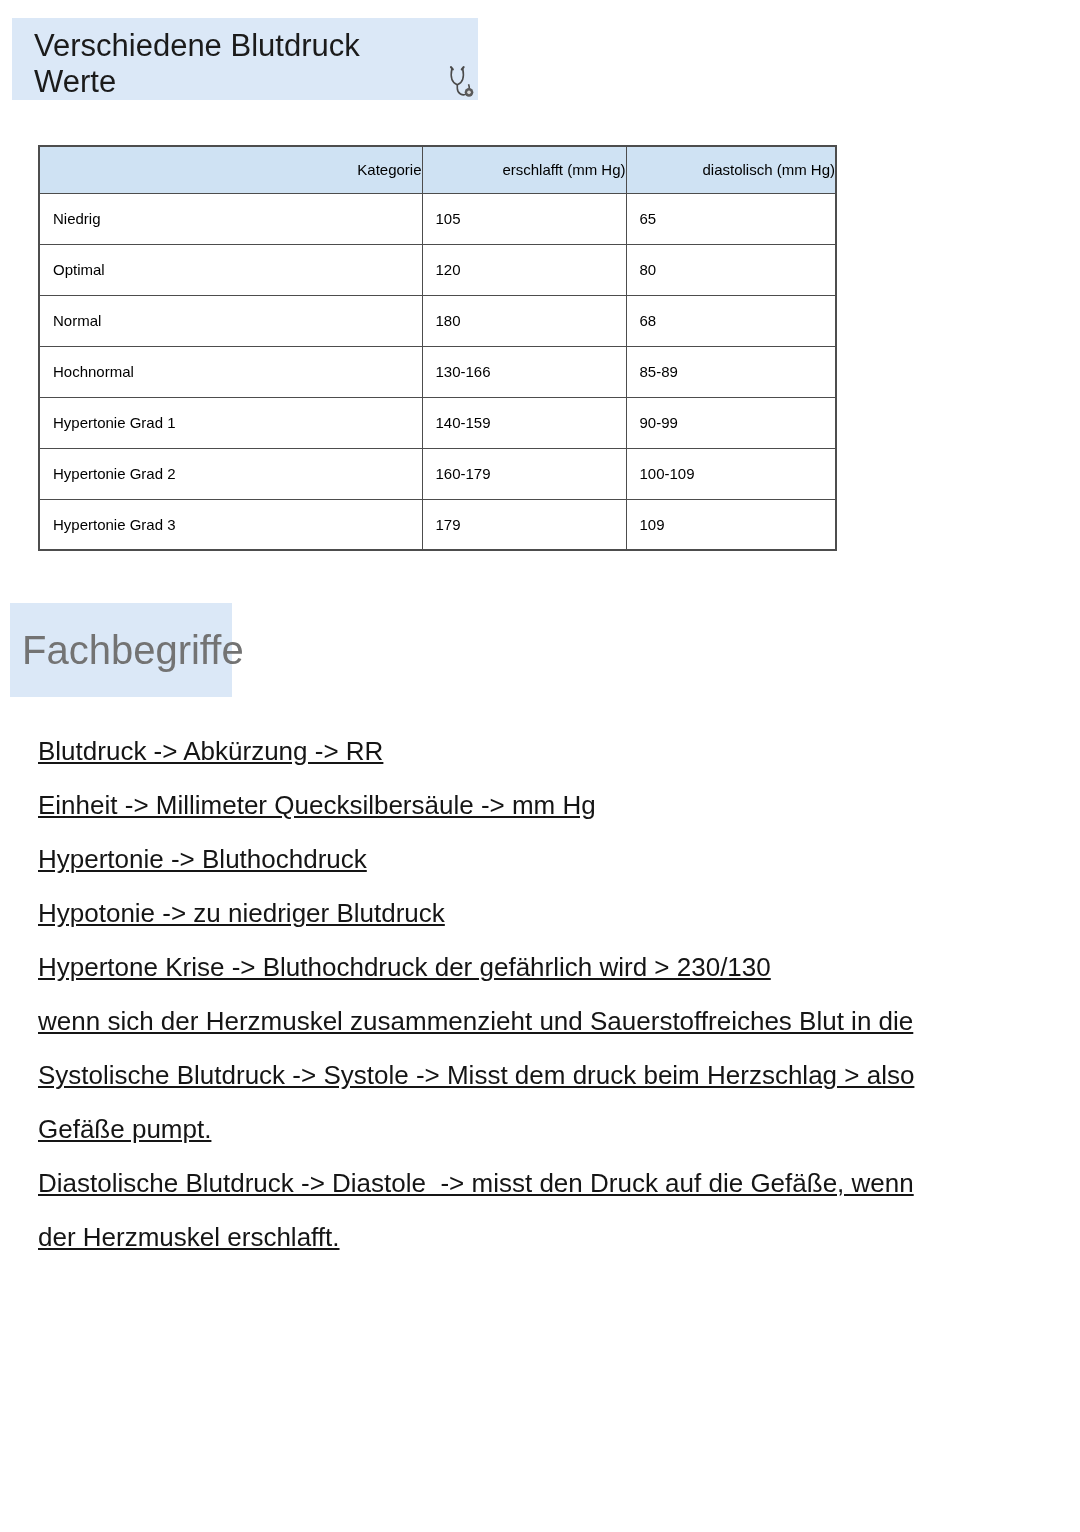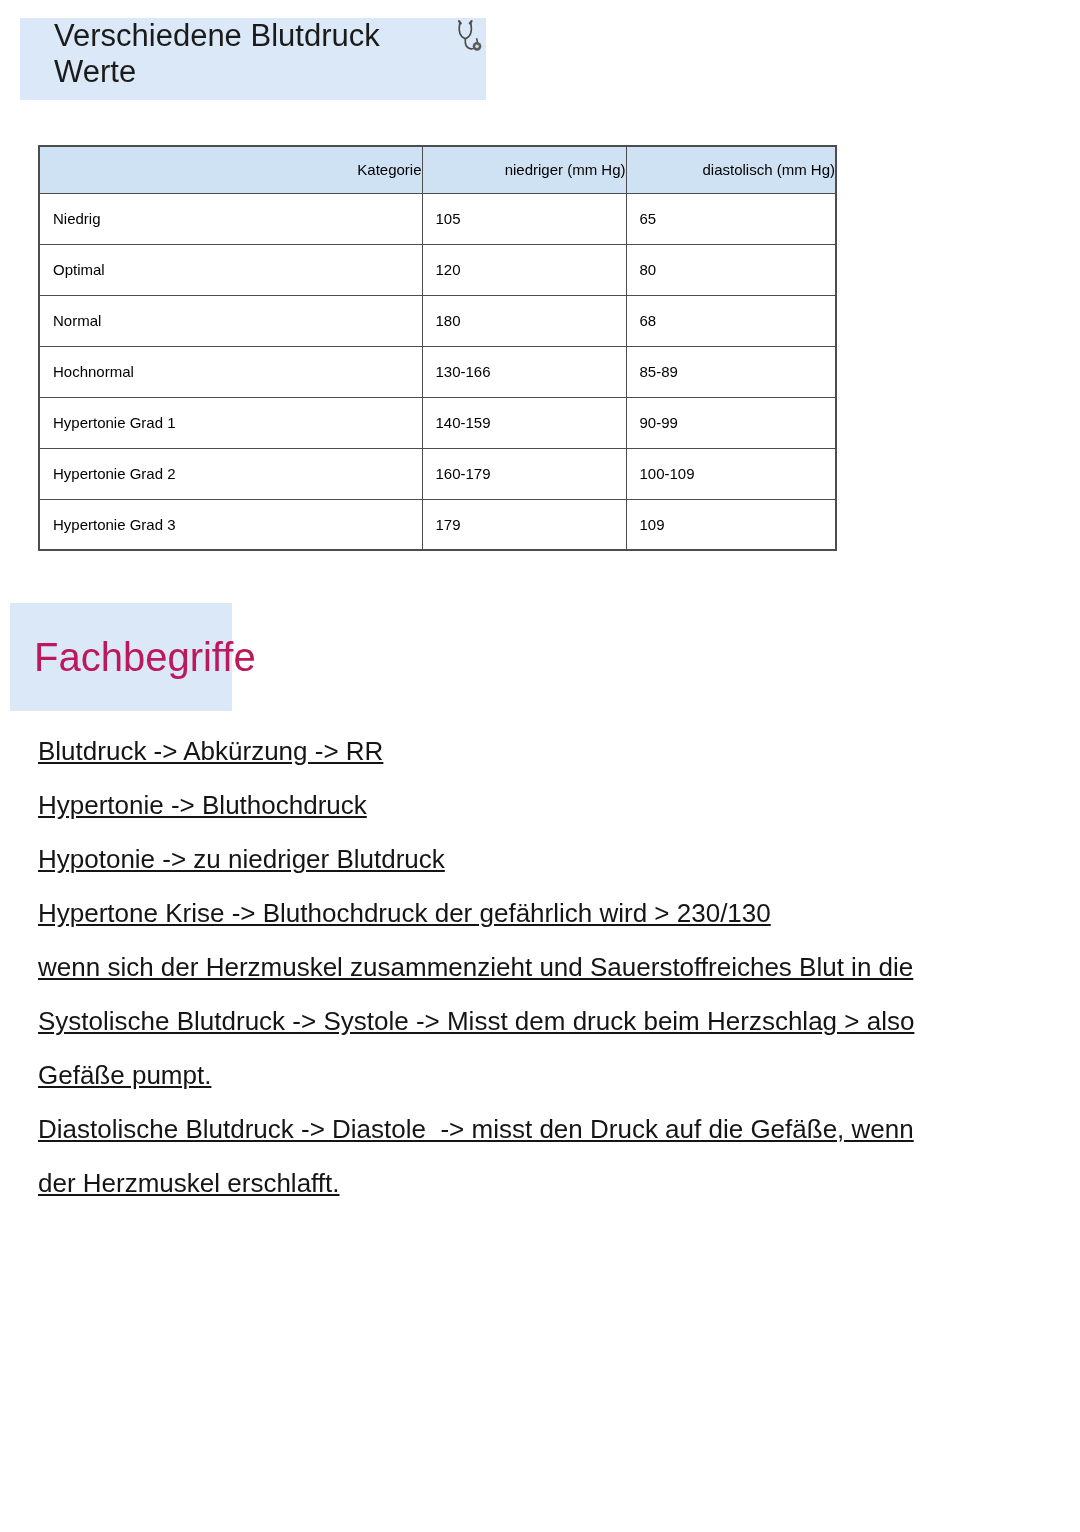--- a/index.html
+++ b/index.html
@@ -14,26 +14,26 @@
     position: relative;
     width: 1080px;
     height: 1532px;
     background: #ffffff;
     overflow: hidden;
     font-family: "Liberation Sans", sans-serif;
     color: var(--text);
   }
   .title-block {
     position: absolute;
-    left: 20px; top: 18px;
+    left: 12px; top: 18px;
     width: 466px; height: 82px;
     background: var(--highlight);
     display: flex;
-    align-items: flex-start;
-    padding-left: 34px;
+    align-items: flex-end;
+    padding-left: 22px;
     gap: 12px;
     font-size: 31px;
     color: #1b1b1b;
   }
   .steth { display: inline-flex; align-items: center; }
   .bp-table {
     position: absolute;
     left: 38px; top: 145px;
     border-collapse: collapse;
     table-layout: fixed;
@@ -58,27 +58,27 @@
     vertical-align: middle;
     background: #ffffff;
     margin-top: 48px;
   }
   .col-kategorie { width: 383px; }
   .col-sys { width: 204px; }
   .col-dia { width: 210px; }
   .section-heading {
     position: absolute;
     left: 10px; top: 603px;
-    width: 222px; height: 108px;
+    width: 222px; height: 94px;
     background: var(--highlight);
     display: flex;
     align-items: center;
-    padding-left: 24px;
+    padding-left: 12px;
     font-size: 40px;
-    color: #be185d;
+    color: #737373;
   }
   .body-text {
     position: absolute;
     left: 38px; top: 724px;
     width: 1034px;
     font-size: 26px;
     line-height: 54px;
     color: #151515;
     text-decoration: underline;
   }
@@ -104,21 +104,21 @@
 
   <table class="bp-table">
     <colgroup>
       <col class="col-kategorie">
       <col class="col-sys">
       <col class="col-dia">
     </colgroup>
     <thead>
       <tr>
         <th>Kategorie</th>
-        <th>niedriger (mm Hg)</th>
+        <th>erschlafft (mm Hg)</th>
         <th>diastolisch (mm Hg)</th>
       </tr>
     </thead>
     <tbody>
       <tr>
         <td>Niedrig</td>
         <td>105</td>
         <td>65</td>
       </tr>
       <tr>
@@ -151,20 +151,21 @@
         <td>179</td>
         <td>109</td>
       </tr>
     </tbody>
   </table>
 
   <div class="section-heading">Fachbegriffe</div>
 
   <div class="body-text">
     <div class="line">Blutdruck -&gt; Abkürzung -&gt; RR</div>
+    <div class="line">Einheit -&gt; Millimeter Quecksilbersäule -&gt; mm Hg</div>
     <div class="line">Hypertonie -&gt; Bluthochdruck</div>
     <div class="line">Hypotonie -&gt; zu niedriger Blutdruck</div>
     <div class="line">Hypertone Krise -&gt; Bluthochdruck der gefährlich wird &gt; 230/130</div>
     <div class="line">wenn sich der Herzmuskel zusammenzieht und Sauerstoffreiches Blut in die</div>
     <div class="line">Systolische Blutdruck -&gt; Systole -&gt; Misst dem druck beim Herzschlag &gt; also</div>
     <div class="line">Gefäße pumpt.</div>
     <div class="line">Diastolische Blutdruck -&gt; Diastole  -&gt; misst den Druck auf die Gefäße, wenn</div>
     <div class="line">der Herzmuskel erschlafft.</div>
   </div>
 

